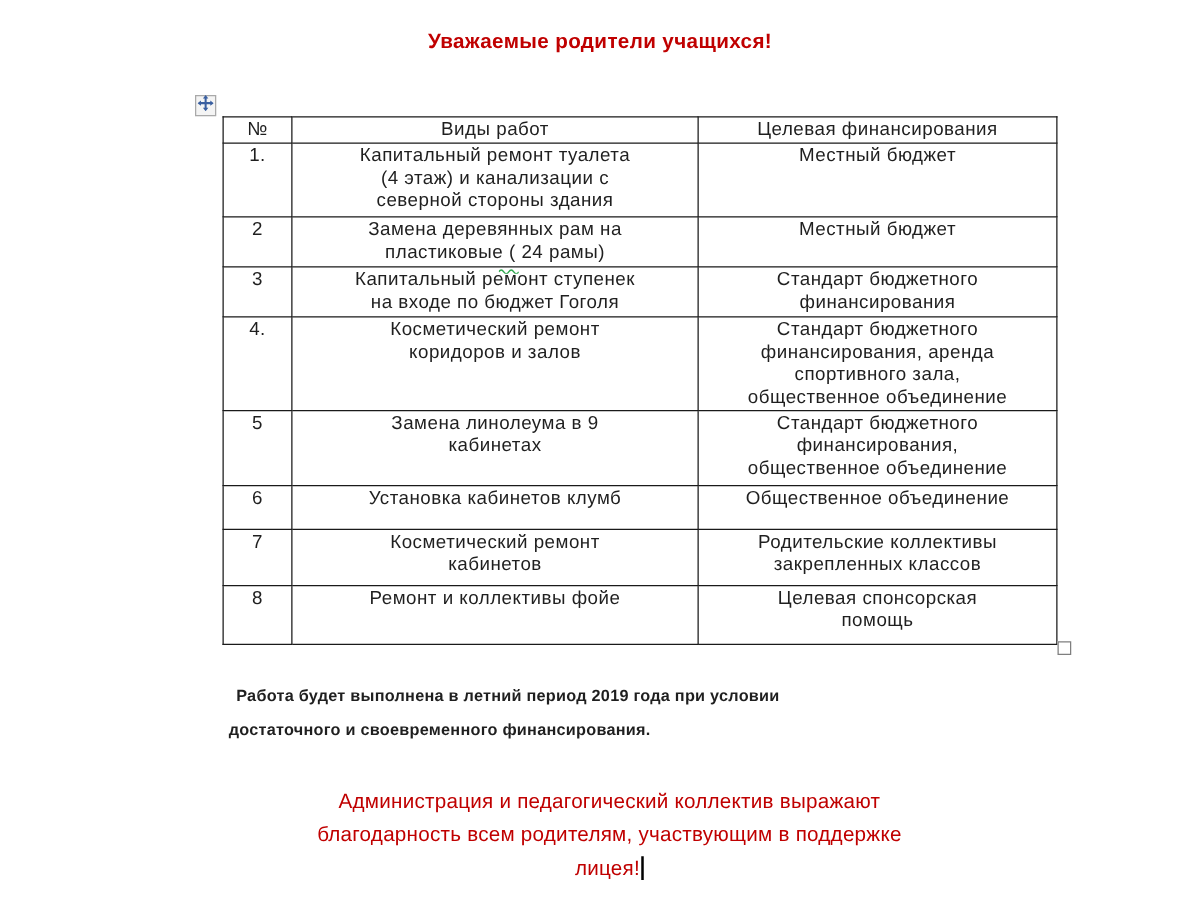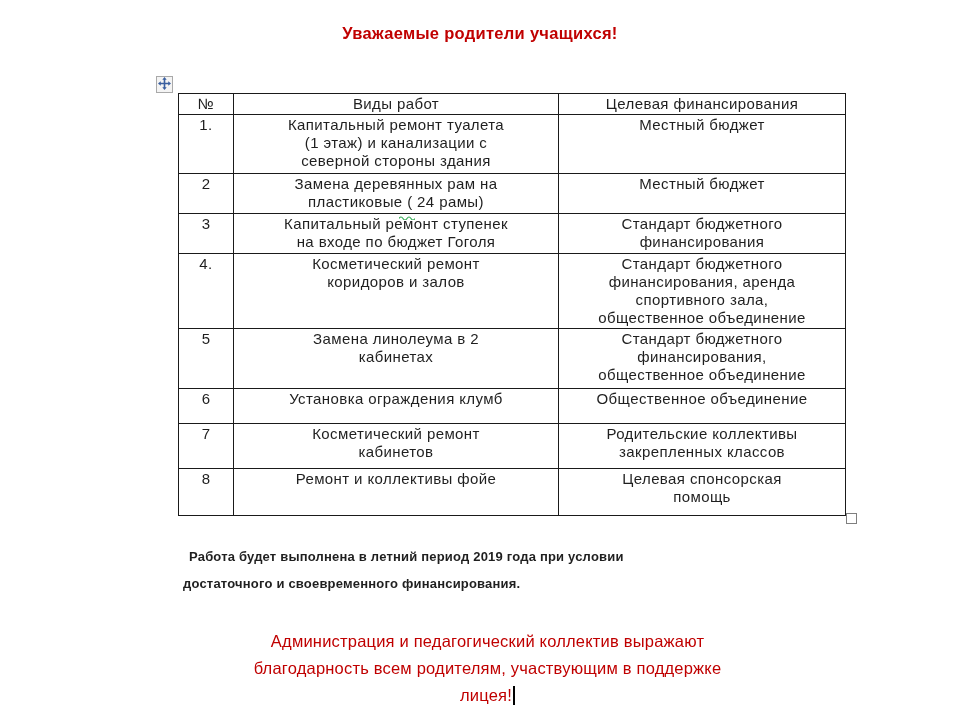--- a/index.html
+++ b/index.html
@@ -97,21 +97,21 @@
     </colgroup>
     <tbody>
         <tr class="hr">
       <th>№</th>
       <th>Виды работ</th>
       <th>Целевая финансирования</th>
     </tr>
     <tr class="r0">
       <td><span class="cell-text">1.</span></td>
       <td><span class="cell-text">Капитальный ремонт туалета
-(1 этаж) и канализации с
+(4 этаж) и канализации с
 северной стороны здания</span></td>
       <td><span class="cell-text">Местный бюджет</span></td>
     </tr>
     <tr class="r1">
       <td><span class="cell-text">2</span></td>
       <td><span class="cell-text">Замена деревянных рам на
 пластиковые ( 24 рамы)</span></td>
       <td><span class="cell-text">Местный бюджет</span></td>
     </tr>
     <tr class="r2">
@@ -125,29 +125,29 @@
       <td><span class="cell-text">4.</span></td>
       <td><span class="cell-text">Косметический ремонт
 коридоров и залов</span></td>
       <td><span class="cell-text">Стандарт бюджетного
 финансирования, аренда
 спортивного зала,
 общественное объединение</span></td>
     </tr>
     <tr class="r4">
       <td><span class="cell-text">5</span></td>
-      <td><span class="cell-text">Замена линолеума в 2
+      <td><span class="cell-text">Замена линолеума в 9
 кабинетах</span></td>
       <td><span class="cell-text">Стандарт бюджетного
 финансирования,
 общественное объединение</span></td>
     </tr>
     <tr class="r5">
       <td><span class="cell-text">6</span></td>
-      <td><span class="cell-text">Установка ограждения клумб</span></td>
+      <td><span class="cell-text">Установка кабинетов клумб</span></td>
       <td><span class="cell-text">Общественное объединение</span></td>
     </tr>
     <tr class="r6">
       <td><span class="cell-text">7</span></td>
       <td><span class="cell-text">Косметический ремонт
 кабинетов</span></td>
       <td><span class="cell-text">Родительские коллективы
 закрепленных классов</span></td>
     </tr>
     <tr class="r7">

